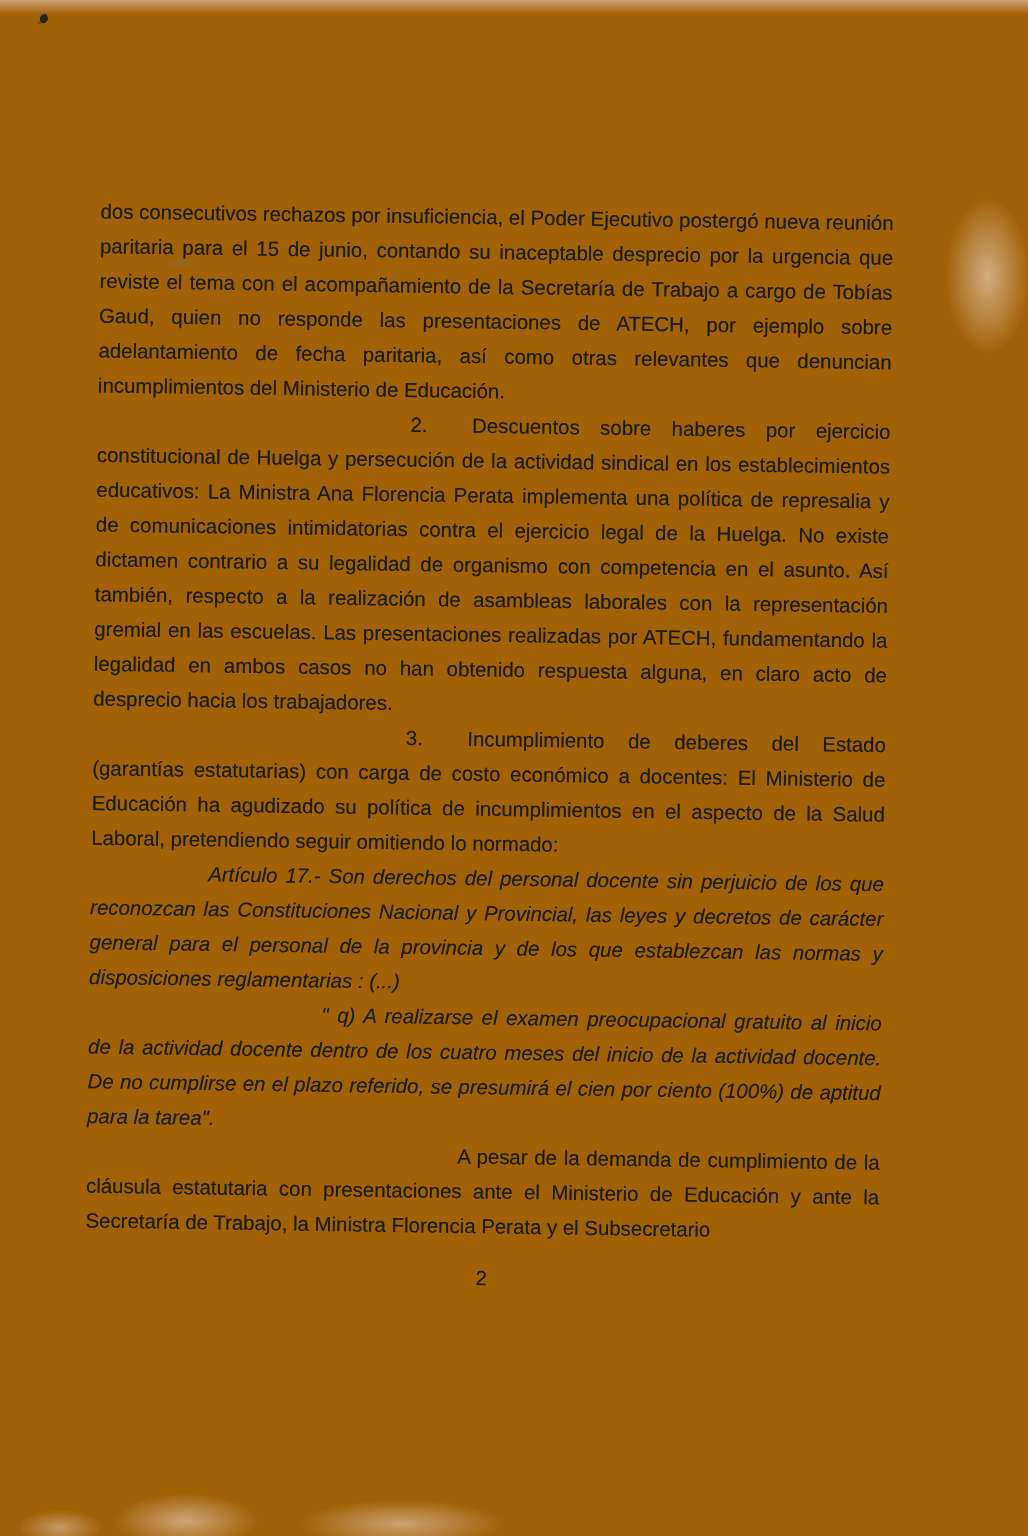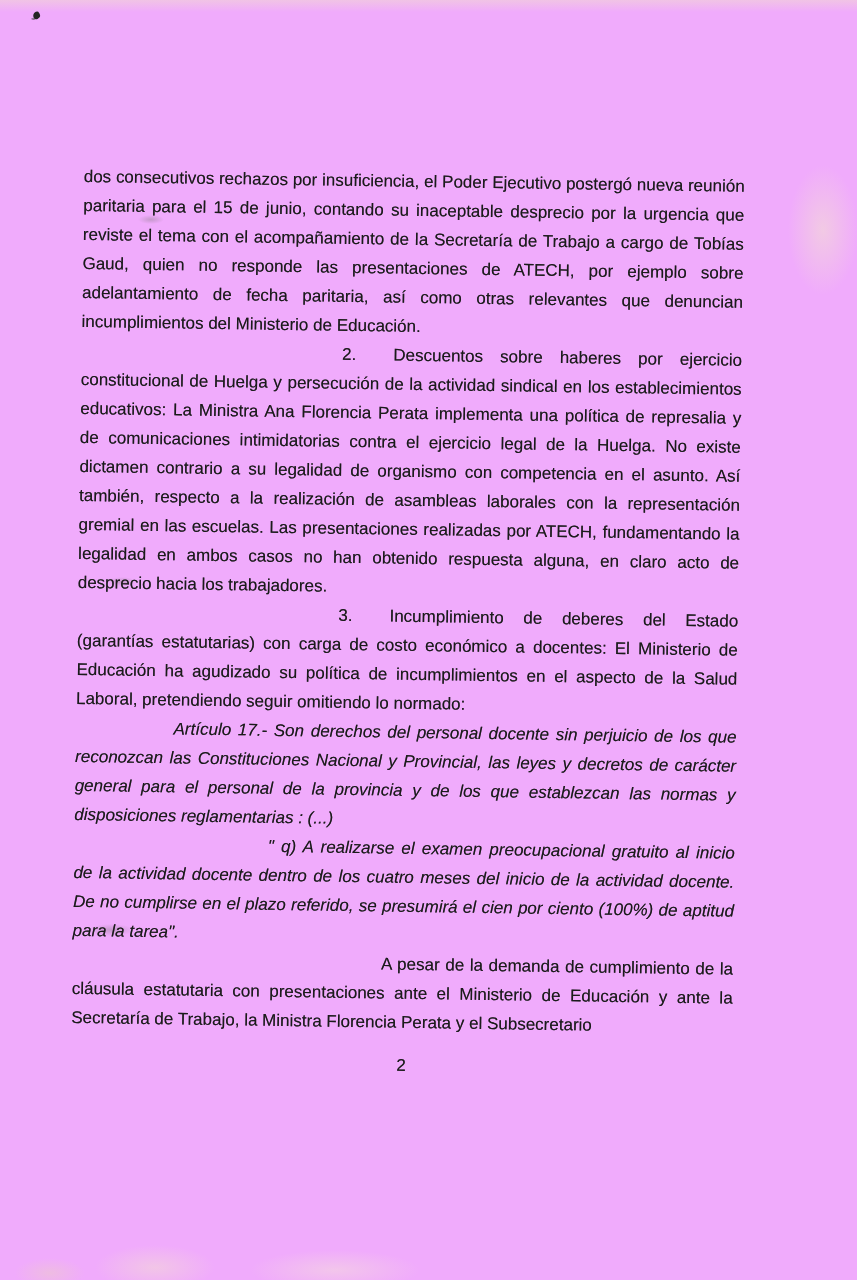--- a/index.html
+++ b/index.html
@@ -5,21 +5,21 @@
 <style>
   html, body {
     margin: 0;
     padding: 0;
     background: #ffffff;
   }
   .page {
     position: relative;
     width: 857px;
     height: 1280px;
-    background: #f0abfc;
+    background: #a16207;
     overflow: hidden;
     font-family: "Liberation Sans", sans-serif;
   }
   
   .top-tint {
     position: absolute;
     top: 0; left: 0; right: 0;
     height: 12px;
     background: linear-gradient(to bottom, rgba(241,216,210,0.55), rgba(255,255,255,0));
     pointer-events: none;

